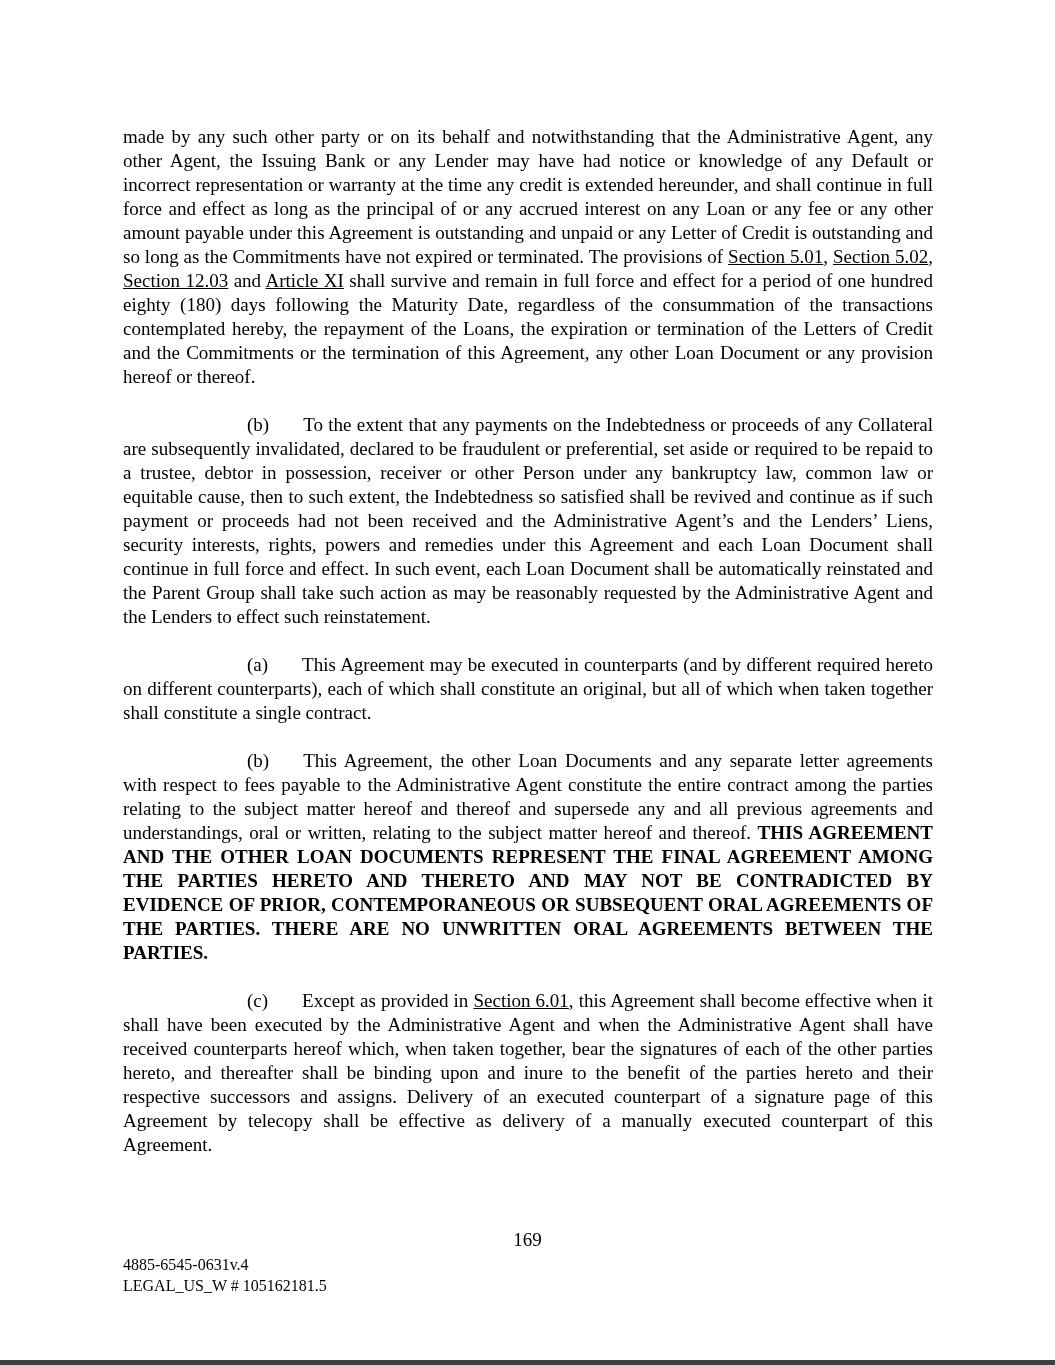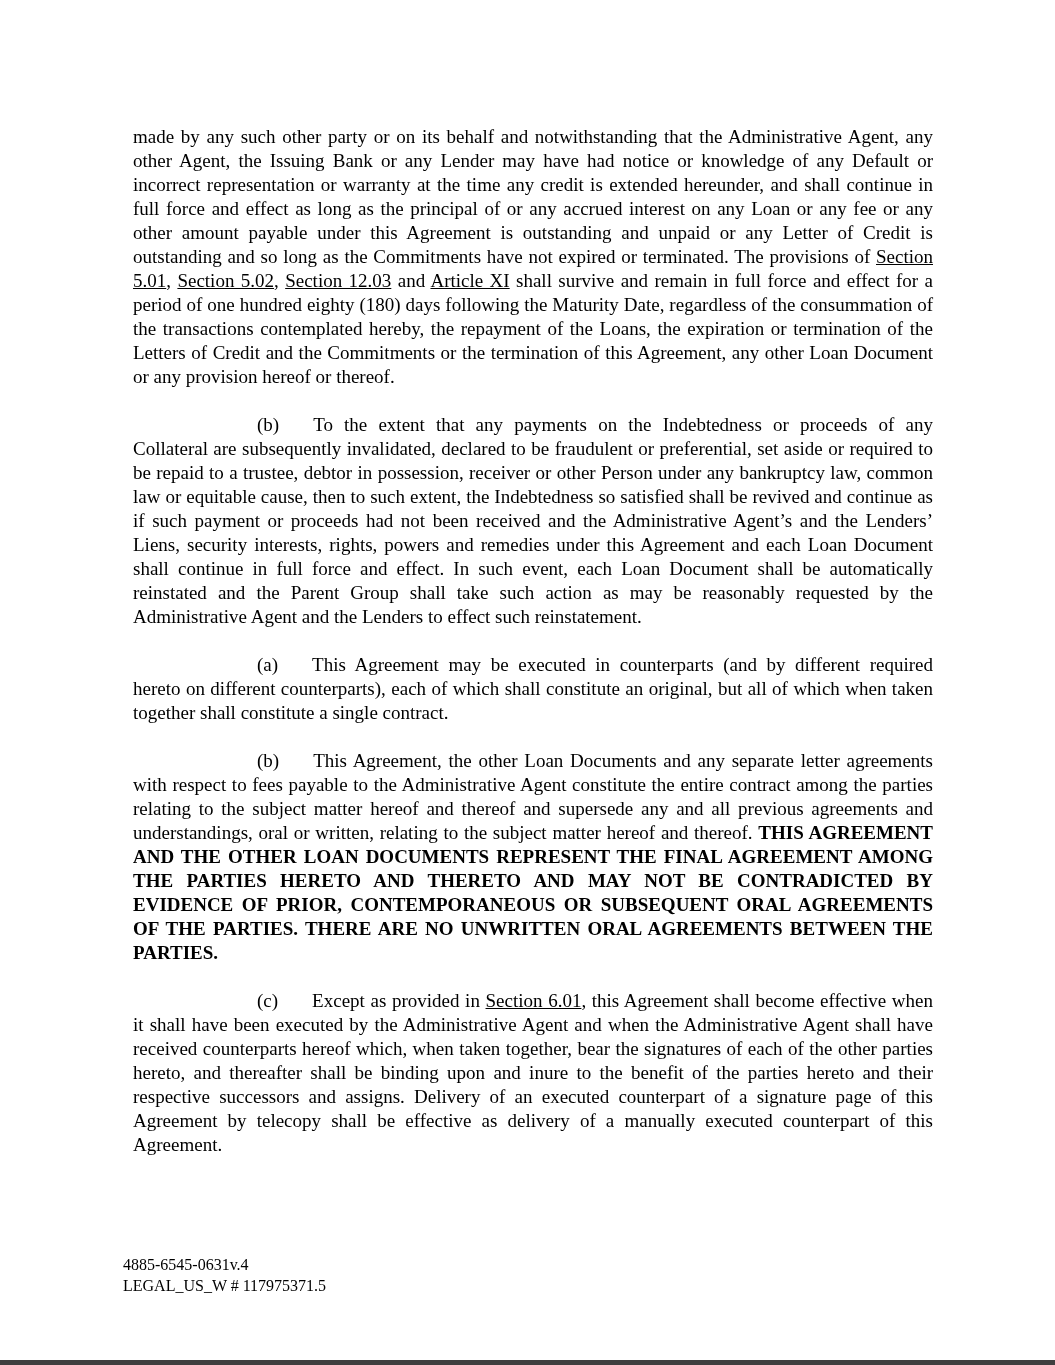--- a/index.html
+++ b/index.html
@@ -17,21 +17,21 @@
     overflow: hidden;
     margin: 0 auto;
   }
   .content {
     position: absolute;
     left: 123px;
     top: 125px;
     width: 810px;
   }
   p.para {
-    margin: 0 0 24px 10px;
+    margin: 0 0 24px 0;
     text-align: justify;
     font-size: 19px;
     line-height: 24px;
     color: #000000;
   }
   p.para.indent-list { text-indent: 124px; }
   p.para.indent-heading { text-indent: 67px; }
   p.para.indent-none { text-indent: 0; }
   .underline { text-decoration: underline; }
   .bold { font-weight: bold; }
@@ -67,20 +67,21 @@
 
 <div class="page">
   <main class="content">
       <p class="para indent-none"><span>made by any such other party or on its behalf and notwithstanding that the Administrative Agent, any other Agent, the Issuing Bank or any Lender may have had notice or knowledge of any Default or incorrect representation or warranty at the time any credit is extended hereunder, and shall continue in full force and effect as long as the principal of or any accrued interest on any Loan or any fee or any other amount payable under this Agreement is outstanding and unpaid or any Letter of Credit is outstanding and so long as the Commitments have not expired or terminated.  The provisions of </span><span class="underline">Section 5.01</span><span>, </span><span class="underline">Section 5.02</span><span>, </span><span class="underline">Section 12.03</span><span> and </span><span class="underline">Article XI</span><span> shall survive and remain in full force and effect for a period of one hundred eighty (180) days following the Maturity Date, regardless of the consummation of the transactions contemplated hereby, the repayment of the Loans, the expiration or termination of the Letters of Credit and the Commitments or the termination of this Agreement, any other Loan Document or any provision hereof or thereof.</span></p>
       <p class="para indent-list"><span>(b)</span><span class="tab"></span><span>To the extent that any payments on the Indebtedness or proceeds of any Collateral are subsequently invalidated, declared to be fraudulent or preferential, set aside or required to be repaid to a trustee, debtor in possession, receiver or other Person under any bankruptcy law, common law or equitable cause, then to such extent, the Indebtedness so satisfied shall be revived and continue as if such payment or proceeds had not been received and the Administrative Agent’s and the Lenders’ Liens, security interests, rights, powers and remedies under this Agreement and each Loan Document shall continue in full force and effect.  In such event, each Loan Document shall be automatically reinstated and the Parent Group shall take such action as may be reasonably requested by the Administrative Agent and the Lenders to effect such reinstatement.</span></p>
       <p class="para indent-list"><span>(a)</span><span class="tab"></span><span>This Agreement may be executed in counterparts (and by different required hereto on different counterparts), each of which shall constitute an original, but all of which when taken together shall constitute a single contract.</span></p>
       <p class="para indent-list"><span>(b)</span><span class="tab"></span><span>This Agreement, the other Loan Documents and any separate letter agreements with respect to fees payable to the Administrative Agent constitute the entire contract among the parties relating to the subject matter hereof and thereof and supersede any and all previous agreements and understandings, oral or written, relating to the subject matter hereof and thereof.  </span><span class="bold">THIS AGREEMENT AND THE OTHER LOAN DOCUMENTS REPRESENT THE FINAL AGREEMENT AMONG THE PARTIES HERETO AND THERETO AND MAY NOT BE CONTRADICTED BY EVIDENCE OF PRIOR, CONTEMPORANEOUS OR SUBSEQUENT ORAL AGREEMENTS OF THE PARTIES.  THERE ARE NO UNWRITTEN ORAL AGREEMENTS BETWEEN THE PARTIES.</span></p>
       <p class="para indent-list"><span>(c)</span><span class="tab"></span><span>Except as provided in </span><span class="underline">Section 6.01</span><span>, this Agreement shall become effective when it shall have been executed by the Administrative Agent and when the Administrative Agent shall have received counterparts hereof which, when taken together, bear the signatures of each of the other parties hereto, and thereafter shall be binding upon and inure to the benefit of the parties hereto and their respective successors and assigns.  Delivery of an executed counterpart of a signature page of this Agreement by telecopy shall be effective as delivery of a manually executed counterpart of this Agreement.</span></p>
     </main>
 
+  <div class="page-number">169</div>
 
   <footer class="doc-footer">
     <div>4885-6545-0631v.4</div>
-    <div>LEGAL_US_W # 117975371.5</div>
+    <div>LEGAL_US_W # 105162181.5</div>
   </footer>
 
   <div class="page-edge"></div>
 </div>
 
 </body></html>

